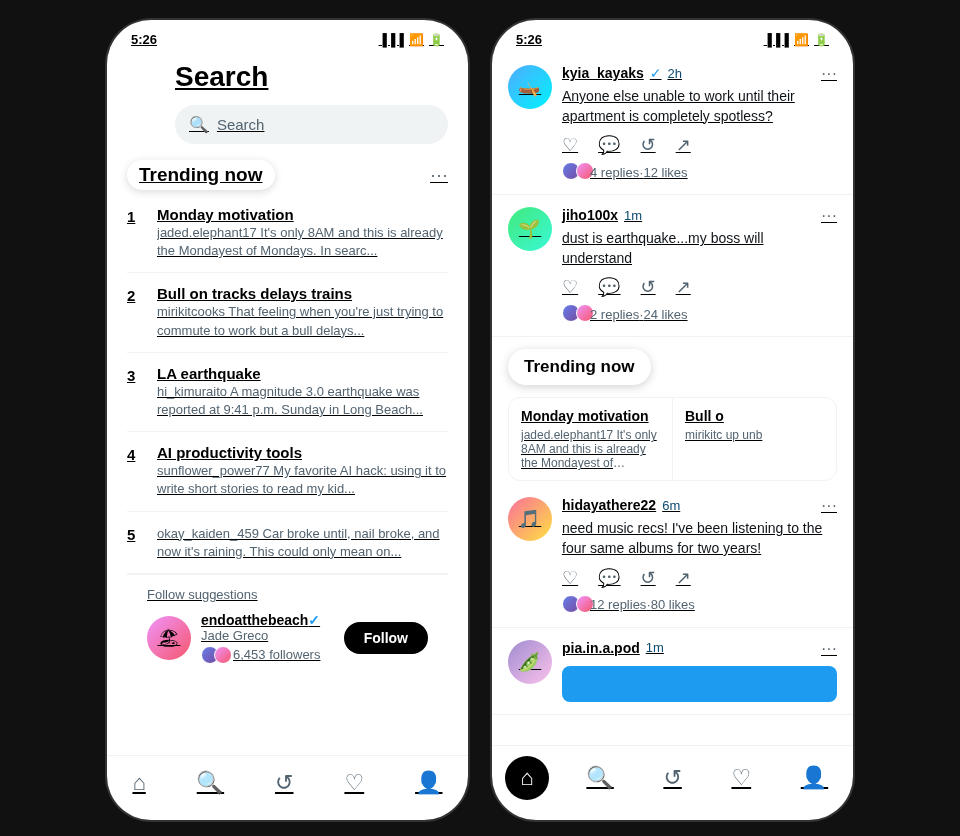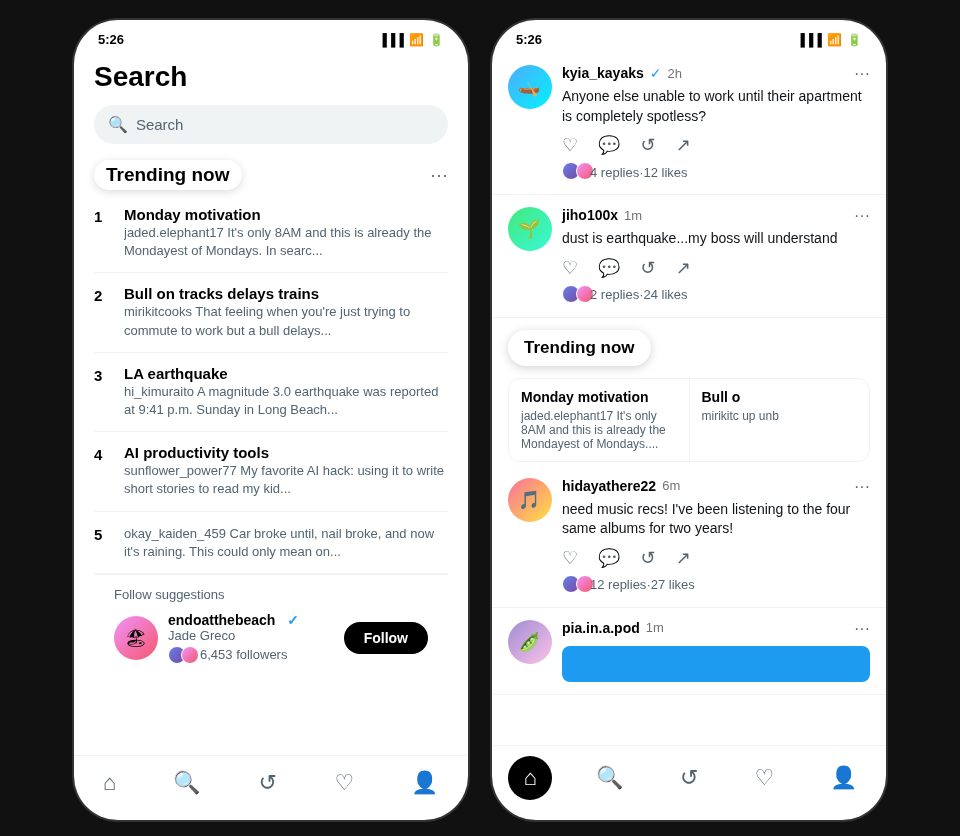--- a/index.html
+++ b/index.html
@@ -9,27 +9,28 @@
       justify-content: center;
       align-items: center;
       min-height: 100vh;
       font-family: -apple-system, BlinkMacSystemFont, 'Segoe UI', sans-serif;
       gap: 24px;
       padding: 20px;
     }
     .phone {
       background: #fff;
       border-radius: 44px;
-      width: 394px;
+      width: 361px;
       height: 800px;
       overflow: hidden;
       position: relative;
       display: flex;
       flex-direction: column;
       box-shadow: 0 0 0 2px #333;
+      text-decoration: underline;
     }
     .status-bar {
       display: flex;
       justify-content: space-between;
       align-items: center;
       padding: 12px 24px 6px;
       font-size: 13px;
       font-weight: 600;
     }
     .status-icons {
@@ -40,20 +41,21 @@
     }
     .screen-content {
       flex: 1;
       overflow: hidden;
       display: flex;
       flex-direction: column;
     }
     
     .search-header {
       padding: 8px 20px 4px;
+      margin-left: 48px;
     }
     .search-title {
       font-size: 28px;
       font-weight: 800;
       color: #000;
       margin-bottom: 12px;
     }
     .search-bar {
       background: #eff3f4;
       border-radius: 20px;
@@ -153,21 +155,21 @@
     .avatar.jiho { background: linear-gradient(135deg, #43e97b 0%, #38f9d7 100%); }
     .avatar.hida { background: linear-gradient(135deg, #fa709a 0%, #fee140 100%); }
     .avatar.pia { background: linear-gradient(135deg, #a18cd1 0%, #fbc2eb 100%); }
     .follow-info { flex: 1; }
     .follow-name {
       font-size: 14px;
       font-weight: 700;
       color: #000;
       display: flex;
       align-items: center;
-      gap: 12px;
+      gap: 0;
     }
     .follow-handle {
       font-size: 13px;
       color: #536471;
     }
     .follow-meta {
       display: flex;
       align-items: center;
       gap: 6px;
       margin-top: 3px;
@@ -238,21 +240,21 @@
       font-size: 14px;
       font-weight: 700;
       color: #000;
     }
     .verified-icon {
       color: #1d9bf0;
       font-size: 14px;
     }
     .tweet-time {
       font-size: 13px;
-      color: #737373;
+      color: #0c4a6e;
     }
     .tweet-more {
       color: #536471;
       cursor: pointer;
       font-size: 16px;
     }
     .tweet-text {
       font-size: 14px;
       color: #0f1419;
       margin: 4px 0 8px;
@@ -562,21 +564,21 @@
           <span class="tweet-action">↺</span>
           <span class="tweet-action">↗</span>
         </div>
         <div class="tweet-stats">
           <div class="tweet-reply-avatars">
             <div class="tweet-reply-avatar"></div>
             <div class="tweet-reply-avatar"></div>
           </div>
           <span>12 replies</span>
           <span class="stat-dot">·</span>
-          <span>27 likes</span>
+          <span>80 likes</span>
         </div>
       </div>
     </div>
 
     <div class="tweet">
       <div class="avatar pia">🫛</div>
       <div class="tweet-body">
         <div class="tweet-header">
           <div class="tweet-user-info">
             <span class="tweet-username">pia.in.a.pod</span>

